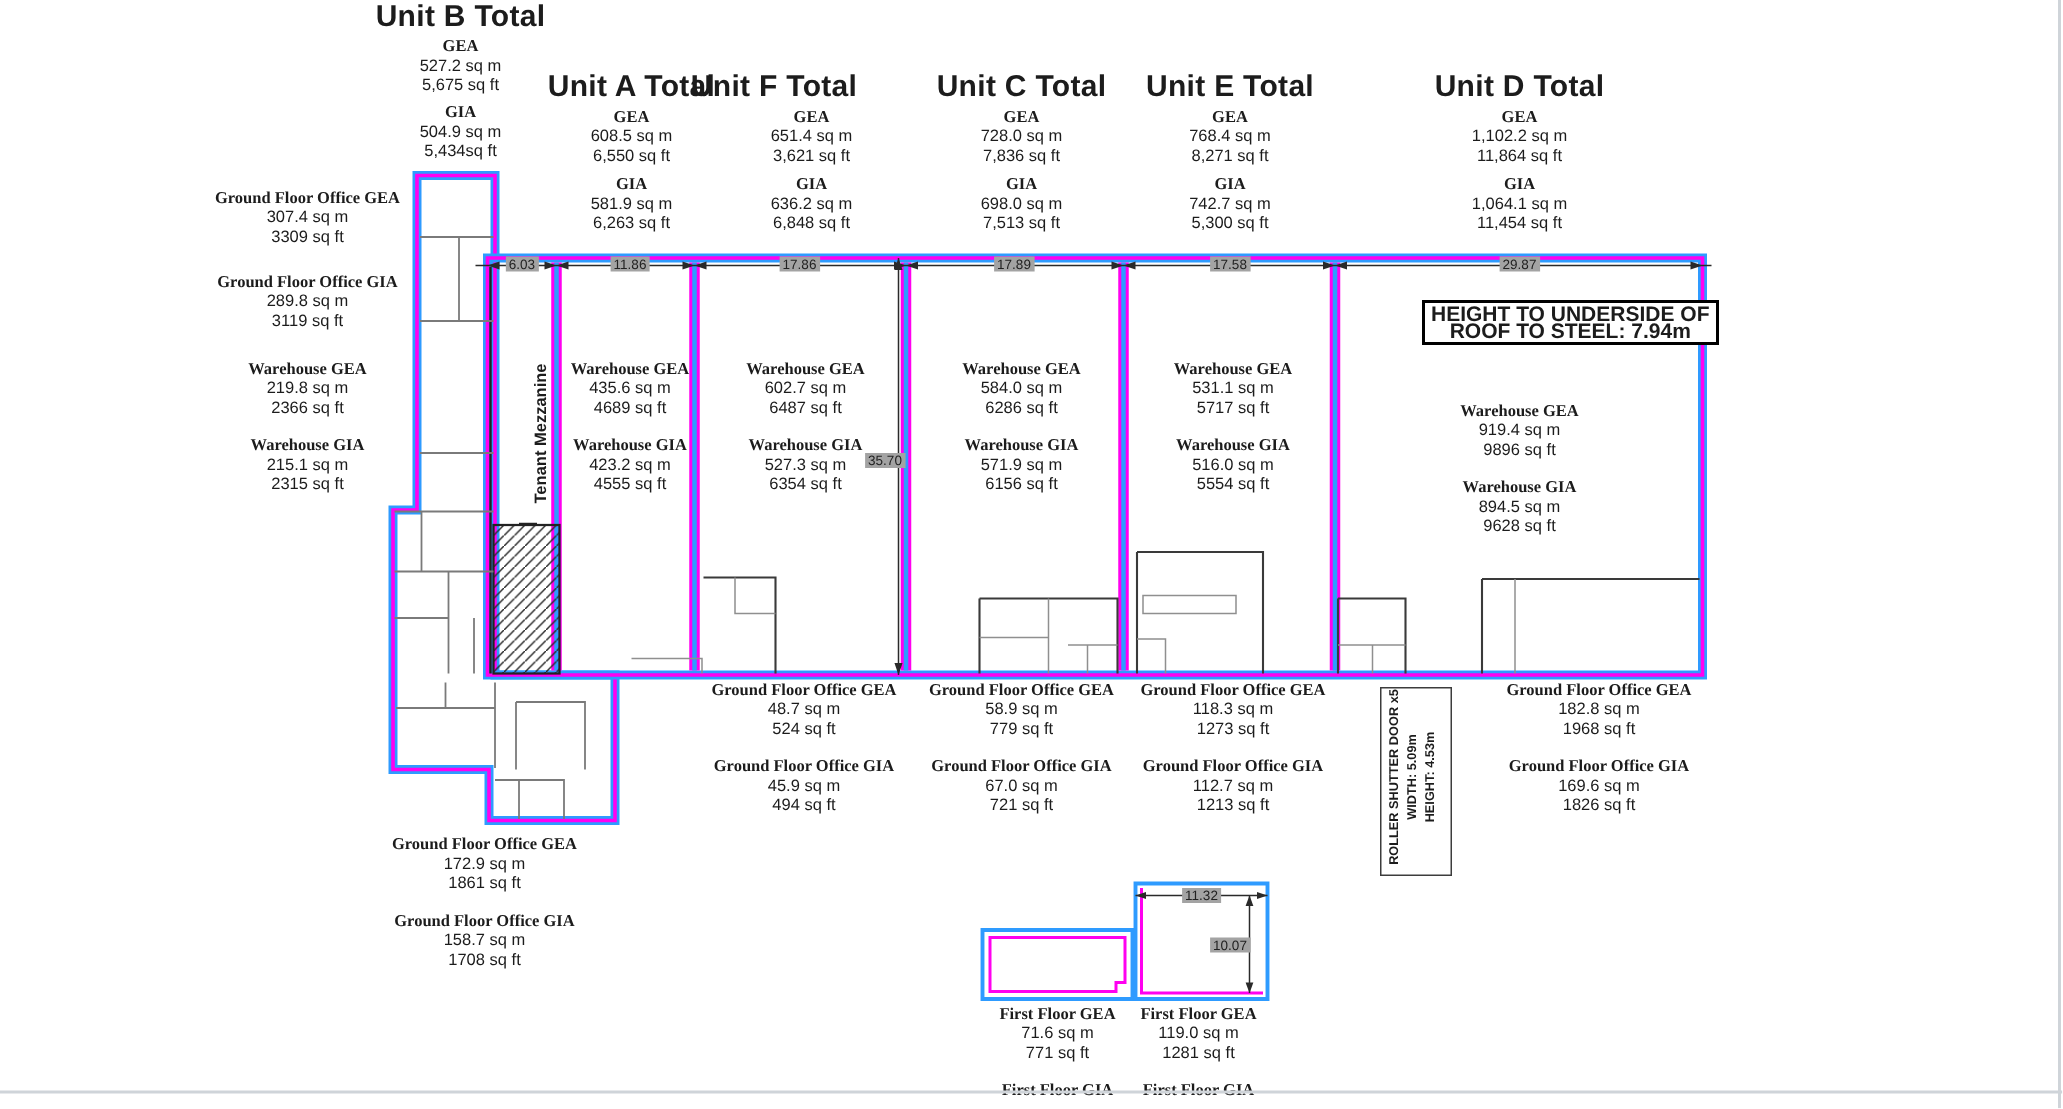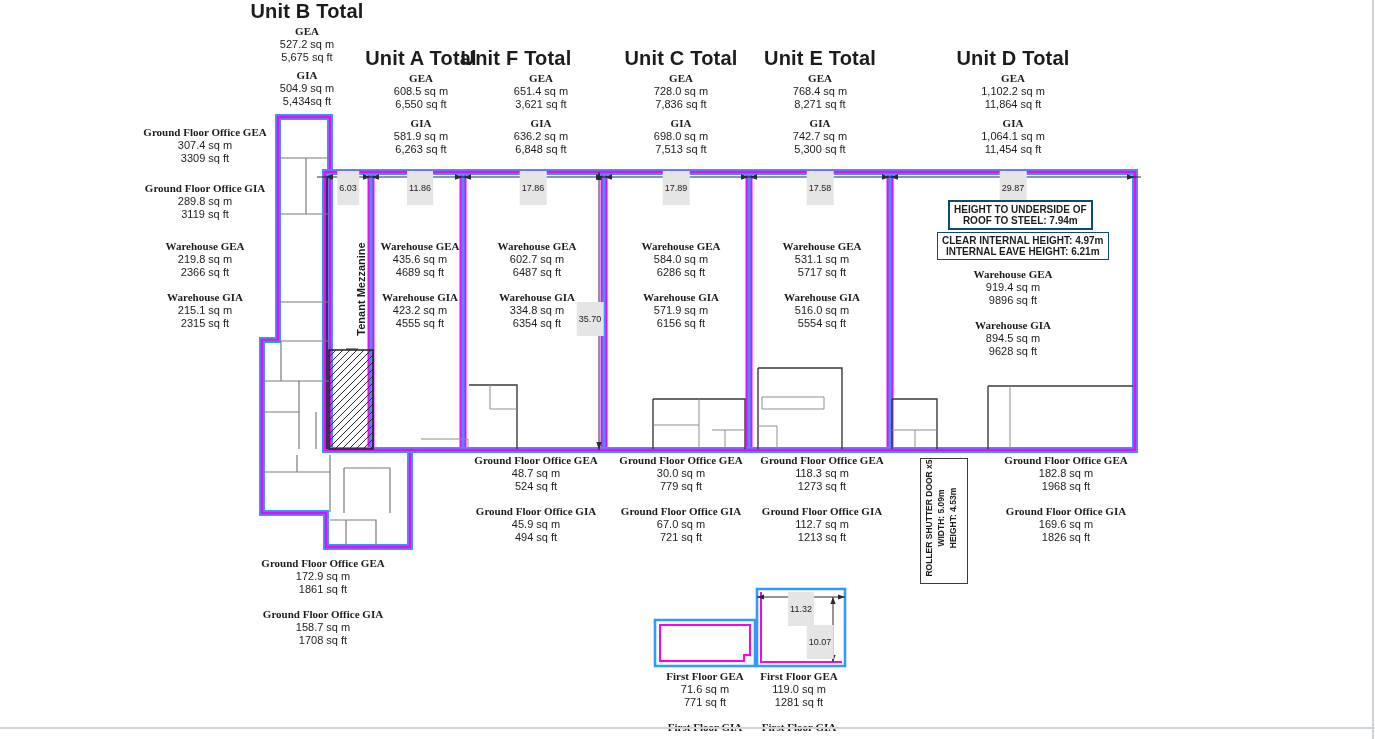--- a/index.html
+++ b/index.html
@@ -13,25 +13,25 @@
     transform:translateX(-50%); white-space:nowrap; letter-spacing:.2px;
   }
   .tb {
     position:absolute; z-index:2; text-align:center; transform:translateX(-50%);
     white-space:nowrap;
   }
   .tb .t { font-weight:bold; font-size:11px; line-height:13px;font-family:Liberation Serif, serif; }
   .tb .v { font-size:11px; line-height:13px; }
   .dim {
     position:absolute; z-index:3; font-size:9px; line-height:10px; color:#222;
-    background:#e5e5e5; padding:12px 2px; transform:translateX(-50%); white-space:nowrap;
+    background:#a3a3a3; padding:0 2px; transform:translateX(-50%); white-space:nowrap;
   }
   .notebox {
-    position:absolute; z-index:3; background:#fff; border:2px solid #0c4a6e;
-    text-align:center; font-size:10px; font-weight:bold; line-height:11px;
+    position:absolute; z-index:3; background:#fff; border:2px solid #000000;
+    text-align:center; font-size:14px; font-weight:bold; line-height:11px;
     padding:2px 4px; white-space:nowrap;
   }
   .notebox.thin { border-width:1.5px; }
   .vtext {
     position:absolute; z-index:3; transform:rotate(-90deg); text-align:center;
     white-space:nowrap;
   }
   #mezz-label { font-size:11px; font-weight:bold; width:120px; }
   #roller-box {
     position:absolute; z-index:2; left:920px; top:458px; width:46px; height:124px;
@@ -269,21 +269,21 @@
     <div class="v">4555 sq ft</div>
   </div>
 
   <div class="tb" style="left:537px;top:240px">
     <div class="t">Warehouse GEA</div>
     <div class="v">602.7 sq m</div>
     <div class="v">6487 sq ft</div>
   </div>
   <div class="tb" style="left:537px;top:291px">
     <div class="t">Warehouse GIA</div>
-    <div class="v">334.8 sq m</div>
+    <div class="v">527.3 sq m</div>
     <div class="v">6354 sq ft</div>
   </div>
 
   <div class="tb" style="left:681px;top:240px">
     <div class="t">Warehouse GEA</div>
     <div class="v">584.0 sq m</div>
     <div class="v">6286 sq ft</div>
   </div>
   <div class="tb" style="left:681px;top:291px">
     <div class="t">Warehouse GIA</div>
@@ -330,21 +330,21 @@
     <div class="v">524 sq ft</div>
   </div>
   <div class="tb" style="left:536px;top:505px">
     <div class="t">Ground Floor Office GIA</div>
     <div class="v">45.9 sq m</div>
     <div class="v">494 sq ft</div>
   </div>
 
   <div class="tb" style="left:681px;top:454px">
     <div class="t">Ground Floor Office GEA</div>
-    <div class="v">30.0 sq m</div>
+    <div class="v">58.9 sq m</div>
     <div class="v">779 sq ft</div>
   </div>
   <div class="tb" style="left:681px;top:505px">
     <div class="t">Ground Floor Office GIA</div>
     <div class="v">67.0 sq m</div>
     <div class="v">721 sq ft</div>
   </div>
 
   <div class="tb" style="left:822px;top:454px">
     <div class="t">Ground Floor Office GEA</div>
@@ -392,24 +392,20 @@
   <div class="dim" style="left:820px;top:171px">17.58</div>
   <div class="dim" style="left:1013px;top:171px">29.87</div>
   <div class="dim" style="left:590px;top:302px">35.70</div>
   <div class="dim" style="left:801px;top:592px">11.32</div>
   <div class="dim" style="left:820px;top:625px">10.07</div>
 
   <div class="notebox" style="left:948px;top:200px">
     <div>HEIGHT TO UNDERSIDE OF</div>
     <div>ROOF TO STEEL: 7.94m</div>
   </div>
-  <div class="notebox thin" style="left:937px;top:232px">
-    <div>CLEAR INTERNAL HEIGHT: 4.97m</div>
-    <div>INTERNAL EAVE HEIGHT: 6.21m</div>
-  </div>
 
   <div id="roller-box"></div>
   <div class="vtext" id="roller-text">
     <div>ROLLER SHUTTER DOOR x5</div>
     <div>WIDTH: 5.09m</div>
     <div>HEIGHT: 4.53m</div>
   </div>
 
   <div class="vtext" id="mezz-label" style="left:301px;top:283px">Tenant Mezzanine</div>
 

